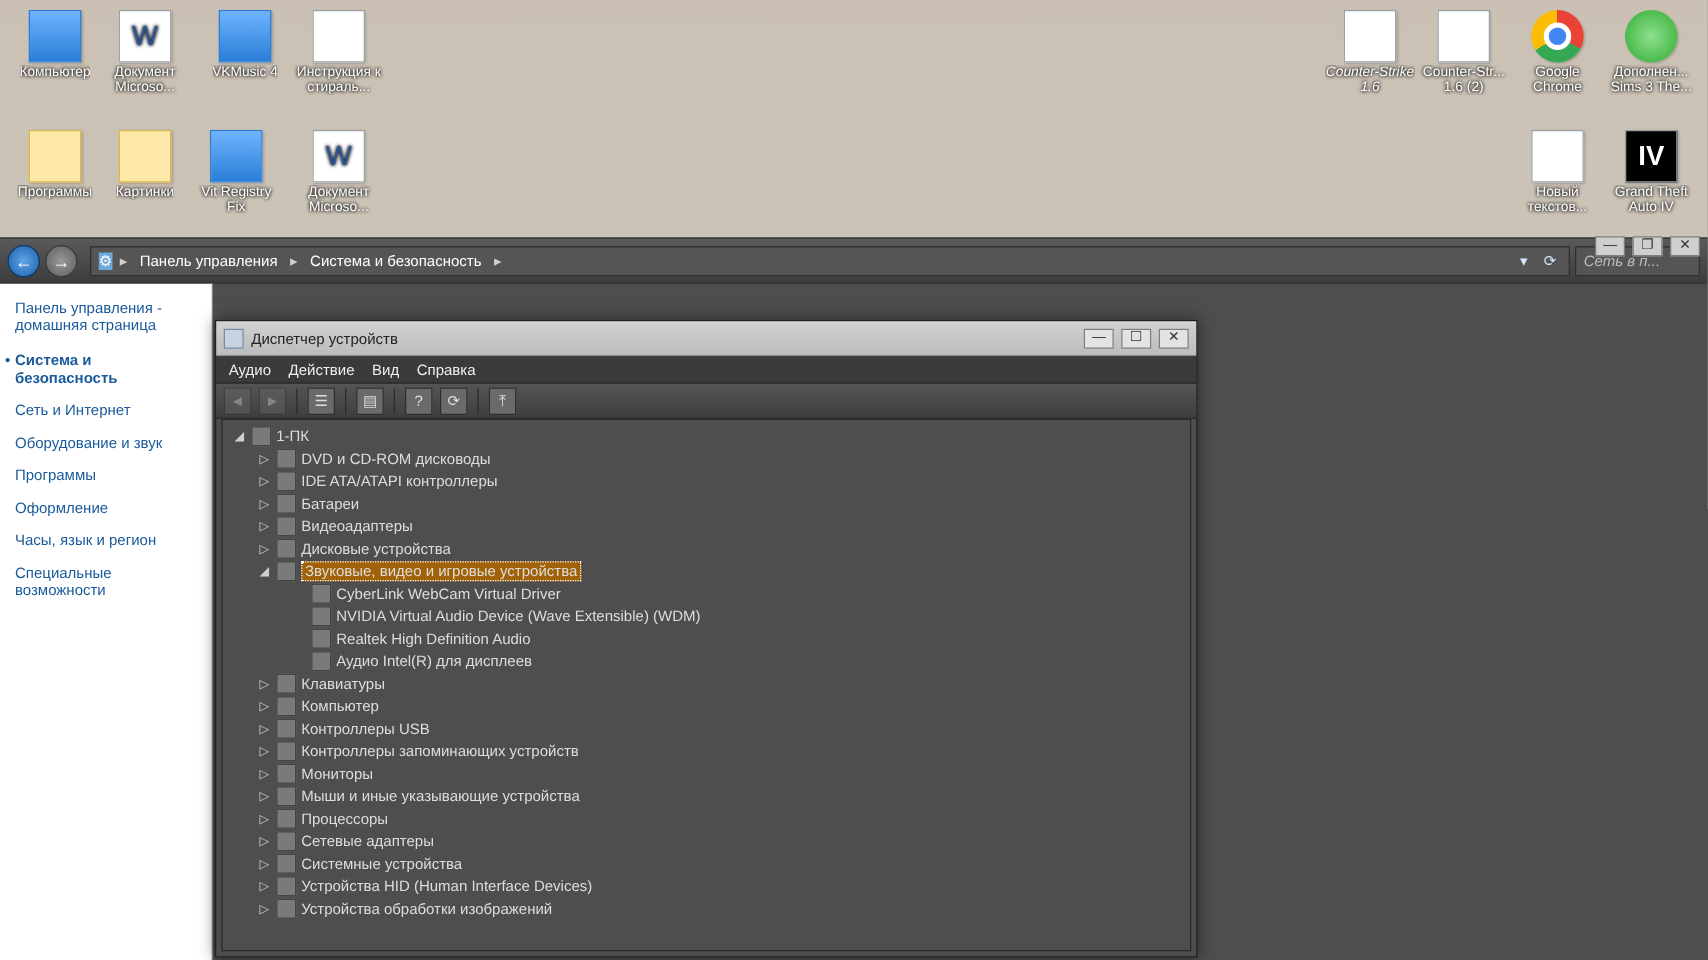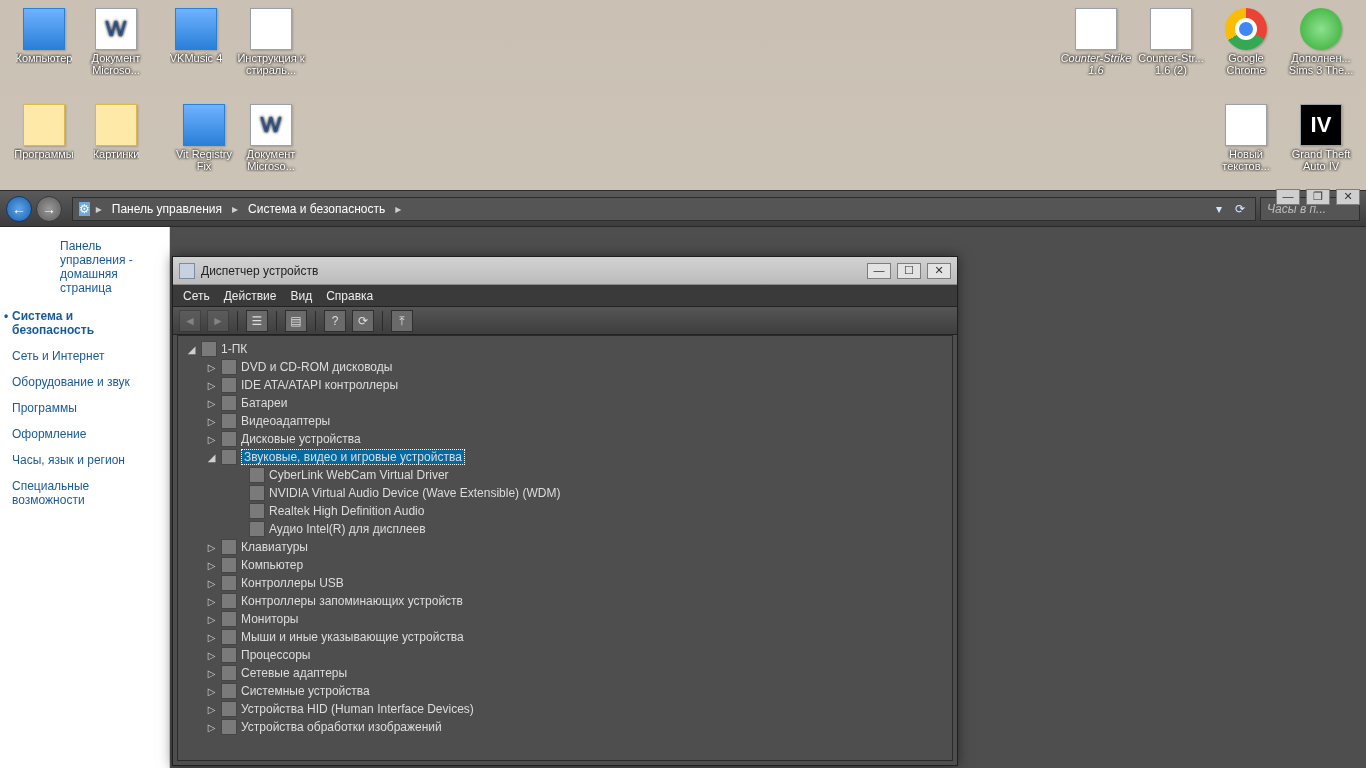--- a/index.html
+++ b/index.html
@@ -53,21 +53,21 @@
   display:flex; align-items:center; font-size:12px; color:#fff; padding:0 6px; gap:6px;}
 .bc-sep{ color:#cfcfcf; }
 .bc-part{ cursor:pointer; padding:2px 4px;}
 .bc-refresh{ width:18px;height:18px;display:inline-flex;align-items:center;justify-content:center;color:#cfe7ff;cursor:pointer;}
 .bc-drop{ width:12px;text-align:center;cursor:pointer;color:#cfe7ff;}
 .searchbox { width:100px; height:24px; background:#555; border:1px solid #2e2e2e;
   color:#bcbcbc; font-size:12px; font-style:italic; padding:0 6px; display:flex; align-items:center;}
 .cp-body { position:absolute; top:36px; left:0; right:0; bottom:0; display:flex;}
 .cp-sidebar { width:170px; background:#fff; height:100%; overflow:hidden;
   border-right:1px solid #d6d6d6; font-size:12px; color:#1a5a9a;}
-.cp-sidebar .home { color:#1a5a9a; padding:12px 12px 8px; line-height:14px;margin-left:48px;}
+.cp-sidebar .home { color:#1a5a9a; padding:12px 12px 8px; line-height:14px;}
 .cp-sidebar ul { list-style:none; }
 .cp-sidebar li { padding:6px 12px; color:#1a5a9a; cursor:pointer; line-height:14px;}
 .cp-sidebar li.sel { font-weight:600; color:#1a5a9a; position:relative;}
 .cp-sidebar li.sel::before{ content:"•"; position:absolute; left:4px; color:#1a5a9a;}
 .cp-content { flex:1; background:#4e4e4e; }
 
 
 .dm {
   position:absolute; left:172px; top:256px; width:786px; height:510px;
   background:#4e4e4e; border:1px solid #1f1f1f; box-shadow:0 0 12px rgba(0,0,0,.5);
@@ -87,21 +87,21 @@
   display:flex;align-items:center;justify-content:center;color:#ddd;font-size:12px;cursor:pointer;}
 .tbtn.dis{opacity:.4;cursor:default;}
 .tsep{width:1px;height:20px;background:#2a2a2a;margin:0 2px;}
 .dm-tree { position:absolute; top:78px; left:4px; right:4px; bottom:4px;
   background:#4e4e4e; border:1px solid #2a2a2a; overflow:auto; color:#ddd;
   font-size:12px; padding:4px 0;}
 .tn{ display:flex; align-items:center; gap:4px; padding:1px 4px; white-space:nowrap; cursor:pointer;}
 .tn .tw{ width:11px; text-align:center; color:#cfcfcf; font-size:10px;}
 .tn .tico{ width:16px; height:16px; display:inline-flex; align-items:center; justify-content:center;
   background:#7a7a7a; border:1px solid #444; font-size:10px; color:#fff;}
-.tn.sel .lbl{ background:#0369a1; border:1px dotted #fff; padding:0 2px;}
+.tn.sel .lbl{ background:#a16207; border:1px dotted #fff; padding:0 2px;}
 .tn.l0{ padding-left:8px;}
 .tn.l1{ padding-left:28px;}
 .tn.l2{ padding-left:56px;}
 </style>
 </head>
 <body>
 
 <div class="desktop">
   <div class="desktop-icons" id="desk">
       <div class="di" style="left: 8px; top: 8px;">
@@ -121,21 +121,21 @@
         <div class="lbl">Инструкция к стираль...</div>
       </div>
       <div class="di" style="left: 8px; top: 104px;">
         <div class="ico folder"></div>
         <div class="lbl">Программы</div>
       </div>
       <div class="di" style="left: 80px; top: 104px;">
         <div class="ico folder"></div>
         <div class="lbl">Картинки</div>
       </div>
-      <div class="di" style="left: 168px; top: 104px;">
+      <div class="di" style="left: 153px; top: 104px;">
         <div class="ico blue"></div>
         <div class="lbl">Vit Registry Fix</div>
       </div>
       <div class="di" style="left: 235px; top: 104px;">
         <div class="ico wdoc">W</div>
         <div class="lbl">Документ Microso...</div>
       </div>
       <div class="di" style="left: 1060px; top: 8px; font-style: italic;">
         <div class="ico "></div>
         <div class="lbl">Counter-Strike 1.6</div>
@@ -175,21 +175,21 @@
         <span class="tico" style="background:#6fa8dc;border-color:#2a5a9a;">⚙</span>
         <span class="bc-sep">▸</span>
         <span class="bc-part on">Панель управления</span>
         <span class="bc-sep">▸</span>
         <span class="bc-part on">Система и безопасность</span>
         <span class="bc-sep">▸</span>
         <span style="flex:1"></span>
         <span class="bc-drop">▾</span>
         <span class="bc-refresh">⟳</span>
       </div>
-      <div class="searchbox">Часы в п...</div>
+      <div class="searchbox">Сеть в п...</div>
     </div>
     <div class="cp-body">
       <div class="cp-sidebar">
         <div class="home">Панель управления - домашняя страница</div>
         <ul id="cp-cats">
             <li class="sel">Система и безопасность</li>
             <li>Сеть и Интернет</li>
             <li>Оборудование и звук</li>
             <li>Программы</li>
             <li>Оформление</li>
@@ -204,21 +204,21 @@
   <div class="dm">
     <div class="dm-title">
       <span class="ico"></span>
       <span>Диспетчер устройств</span>
       <span class="spacer"></span>
       <div class="winbtn">—</div>
       <div class="winbtn">☐</div>
       <div class="winbtn">✕</div>
     </div>
     <div class="dm-menu">
-      <span>Сеть</span>
+      <span>Аудио</span>
       <span>Действие</span>
       <span>Вид</span>
       <span>Справка</span>
     </div>
     <div class="dm-tools">
       <div class="tbtn dis">◄</div>
       <div class="tbtn dis">►</div>
       <div class="tsep"></div>
       <div class="tbtn">☰</div>
       <div class="tsep"></div>

